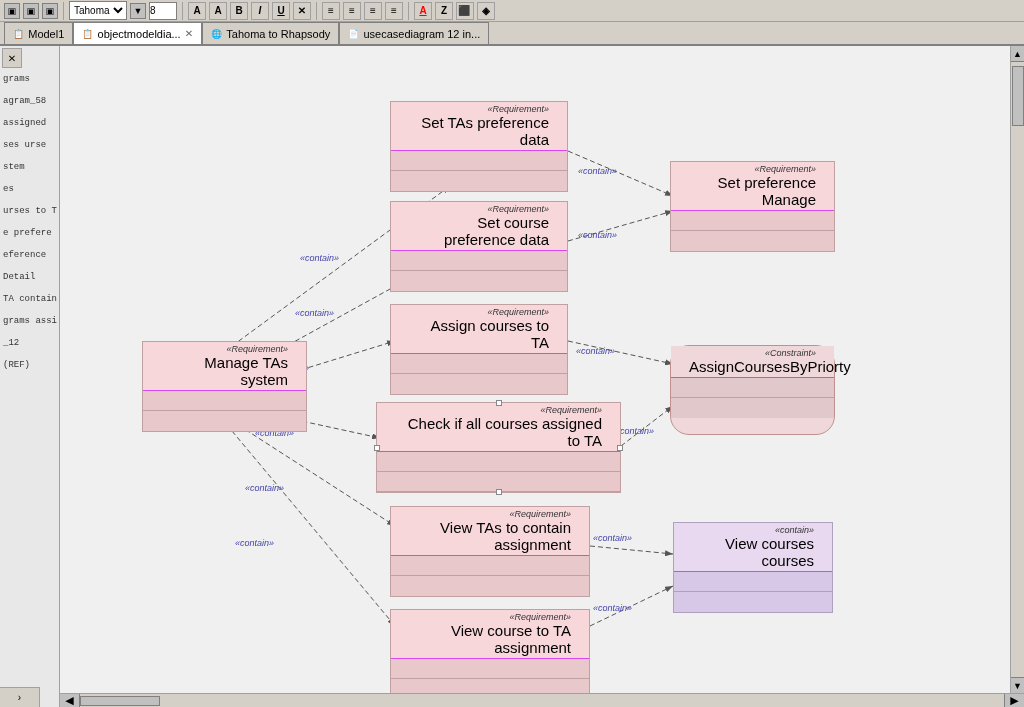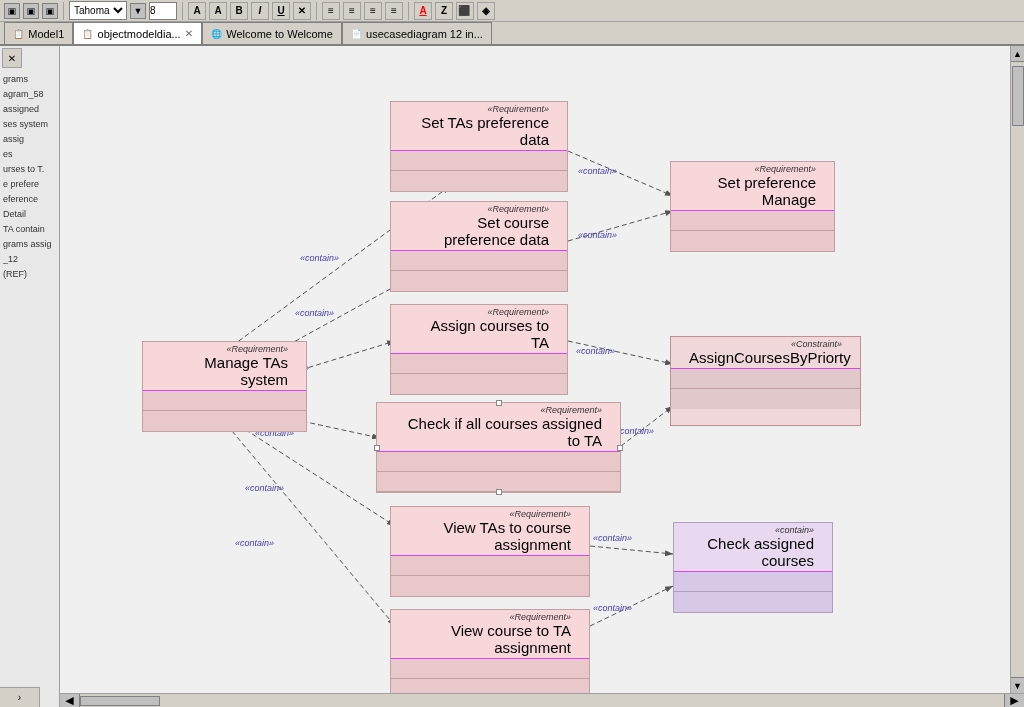--- a/index.html
+++ b/index.html
@@ -71,22 +71,23 @@
       background: #d4d0c8;
       border: 1px solid #a0a0a0;
       margin: 2px;
       display: flex; align-items: center; justify-content: center;
       cursor: pointer;
       font-size: 10px;
     }
     .sidebar-nav {
       display: flex;
       flex-direction: column;
-      gap: 1px;
+      gap: 8px;
       padding: 2px;
+      font-family: Liberation Mono, monospace;
     }
     .sidebar-item {
       font-size: 9px;
       color: #333;
       padding: 2px 1px;
       cursor: pointer;
       white-space: nowrap;
       overflow: hidden;
     }
 
@@ -241,38 +242,38 @@
     <span class="tab-icon">📋</span>
     <span>Model1</span>
   </div>
   <div class="tab active">
     <span class="tab-icon">📋</span>
     <span>objectmodeldia...</span>
     <span class="tab-close">✕</span>
   </div>
   <div class="tab">
     <span class="tab-icon">🌐</span>
-    <span>Welcome to Welcome</span>
+    <span>Tahoma to Rhapsody</span>
   </div>
   <div class="tab">
     <span class="tab-icon">📄</span>
     <span>usecasediagram 12 in...</span>
   </div>
 </div>
 
 <div id="main">
 
   <div id="sidebar">
     <div class="sidebar-top">✕</div>
     <div class="sidebar-nav">
       <div class="sidebar-item">grams</div>
       <div class="sidebar-item">agram_58</div>
       <div class="sidebar-item">assigned</div>
-      <div class="sidebar-item">ses system</div>
-      <div class="sidebar-item">assig</div>
+      <div class="sidebar-item">ses urse</div>
+      <div class="sidebar-item">stem</div>
       <div class="sidebar-item">es</div>
       <div class="sidebar-item">urses to T.</div>
       <div class="sidebar-item">e prefere</div>
       <div class="sidebar-item">eference</div>
       <div class="sidebar-item">Detail</div>
       <div class="sidebar-item">TA contain</div>
       <div class="sidebar-item">grams assig</div>
       <div class="sidebar-item">_12</div>
       <div class="sidebar-item">(REF)</div>
     </div>
@@ -366,21 +367,21 @@
 
     <div class="diagram-node" style="left:330px; top:258px; width:178px; min-height:82px;">
       <div class="node-header">
         <div class="node-stereotype">«Requirement»</div>
         <div class="node-name">Assign courses to TA</div>
       </div>
       <div class="node-section"></div>
       <div class="node-section"></div>
     </div>
 
-    <div class="diagram-node node-constraint" style="left:610px; top:290px; width:191px; min-height:90px; background:#f0d8da; border-color:#c09090;">
+    <div class="diagram-node node-constraint" style="left:610px; top:299px; width:165px; min-height:90px; background:#f0d8da; border-color:#c09090;border-radius:19px;">
       <div class="node-header" style="background:#f0d8da;">
         <div class="node-stereotype">«Constraint»</div>
         <div class="node-name">AssignCoursesByPriorty</div>
       </div>
       <div class="node-section" style="background:#e0c8cb;"></div>
       <div class="node-section" style="background:#e0c8cb; border-bottom:none;"></div>
     </div>
 
     <div class="diagram-node" style="left:316px; top:356px; width:245px; min-height:90px;">
       <div class="node-header">
@@ -392,30 +393,30 @@
 
       <div style="position:absolute; width:6px; height:6px; background:white; border:1px solid #888; left:-3px; top:50%; transform:translateY(-50%);"></div>
       <div style="position:absolute; width:6px; height:6px; background:white; border:1px solid #888; right:-3px; top:50%; transform:translateY(-50%);"></div>
       <div style="position:absolute; width:6px; height:6px; background:white; border:1px solid #888; top:-3px; left:50%; transform:translateX(-50%);"></div>
       <div style="position:absolute; width:6px; height:6px; background:white; border:1px solid #888; bottom:-3px; left:50%; transform:translateX(-50%);"></div>
     </div>
 
     <div class="diagram-node" style="left:330px; top:460px; width:200px; min-height:82px;">
       <div class="node-header">
         <div class="node-stereotype">«Requirement»</div>
-        <div class="node-name">View TAs to course assignment</div>
+        <div class="node-name">View TAs to contain assignment</div>
       </div>
       <div class="node-section"></div>
       <div class="node-section"></div>
     </div>
 
     <div class="diagram-node node-contain" style="left:613px; top:476px; width:160px; min-height:80px; background:#e8d8f0; border-color:#b0a0c0;">
       <div class="node-header" style="background:#e8d8f0;">
         <div class="node-stereotype">«contain»</div>
-        <div class="node-name">Check assigned courses</div>
+        <div class="node-name">View courses courses</div>
       </div>
       <div class="node-section" style="background:#d8c8e8; border-color:#b0a0c0;"></div>
       <div class="node-section" style="background:#d8c8e8; border-bottom:none; border-color:#b0a0c0;"></div>
     </div>
 
     <div class="diagram-node" style="left:330px; top:563px; width:200px; min-height:82px;">
       <div class="node-header">
         <div class="node-stereotype">«Requirement»</div>
         <div class="node-name">View course to TA assignment</div>
       </div>

